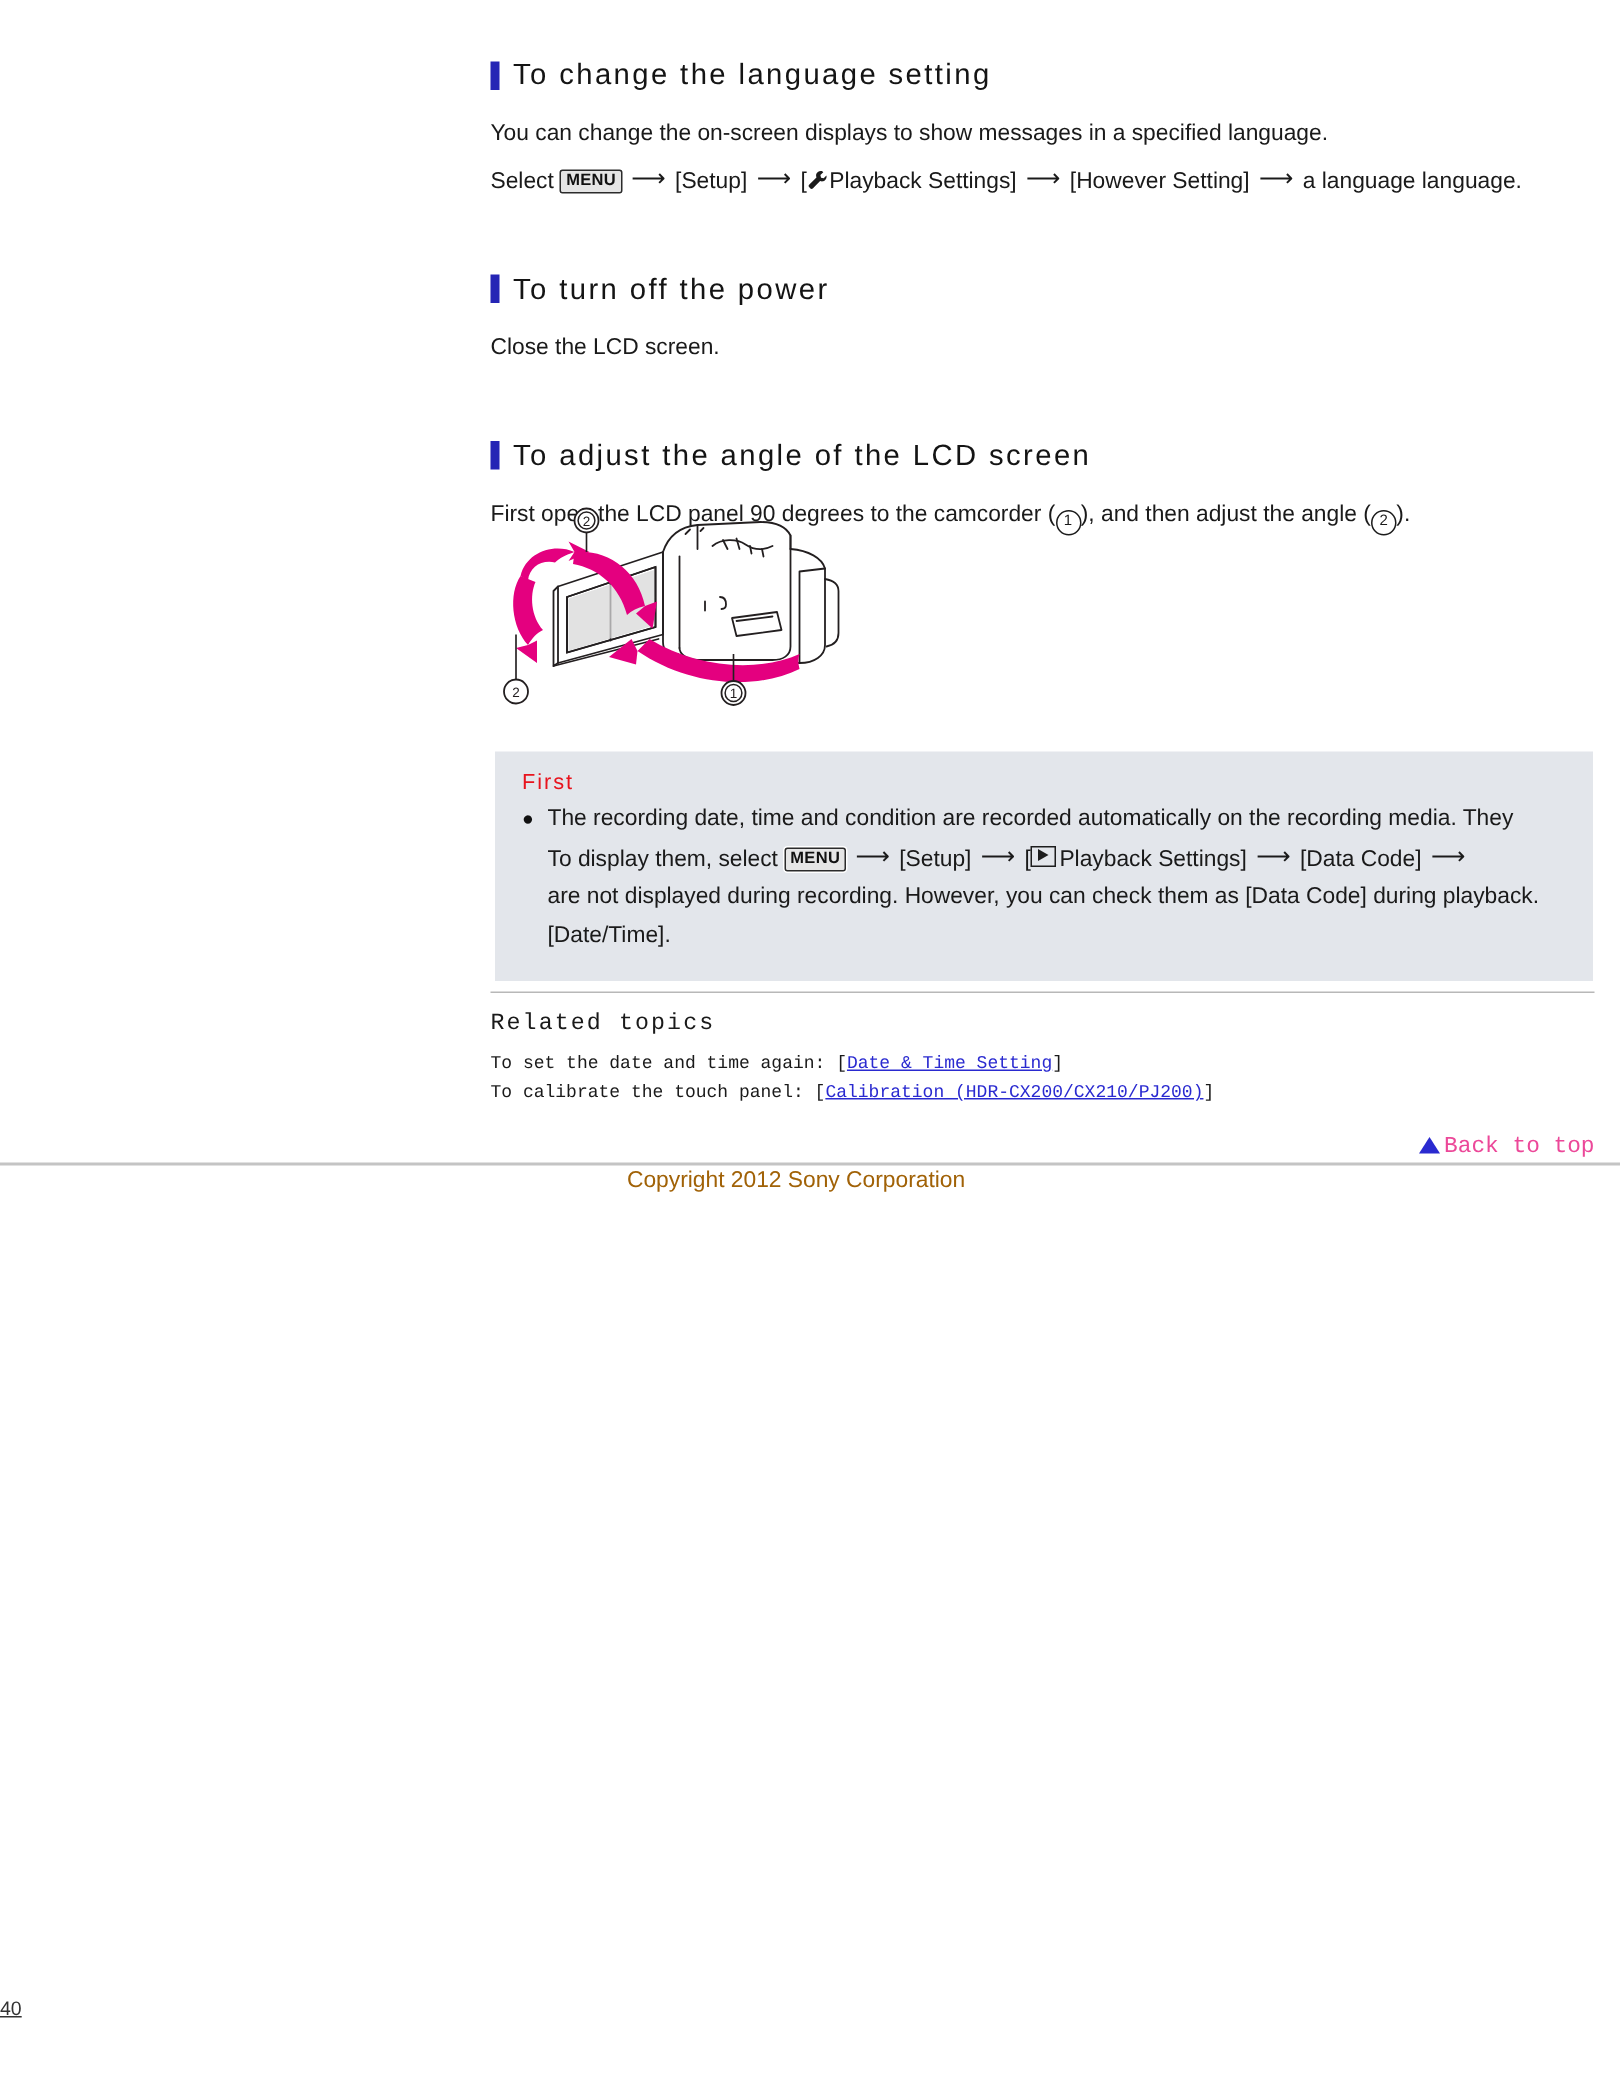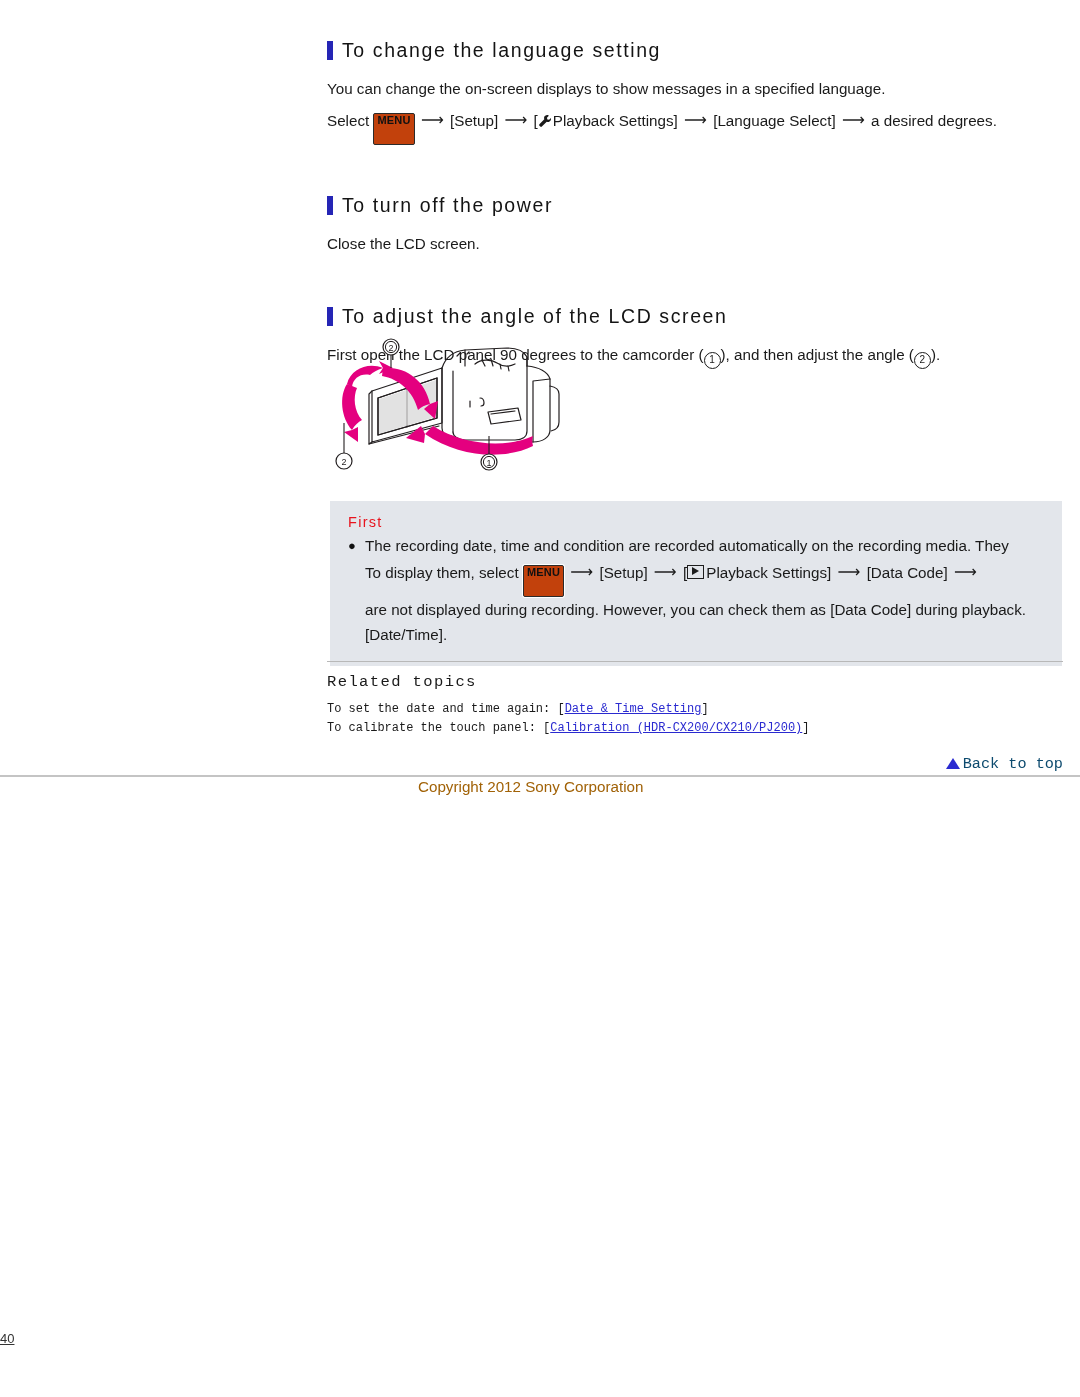--- a/index.html
+++ b/index.html
@@ -60,27 +60,27 @@
 
   .gap-lg { height: 24px; }
   .gap-md { height: 15px; }
   .gap-sm { height: 7px; }
 
   
   .menu-chip {
     display: inline-block;
     border: 1.4px solid #2b2b2b;
     border-radius: 2px;
-    padding: 0px 3px 17px 3px;
+    padding: 0px 3px 1px 3px;
     font-size: 11px;
     font-weight: bold;
     letter-spacing: 0.2px;
     line-height: 13px;
     vertical-align: 2px;
-    background: #c2410c;
+    background: #e5e5e5;
     color: #111;
     box-shadow: 0 0 0 1px #fff;
   }
   .arrow-r {
     display: inline-block;
     vertical-align: 1px;
     font-size: 16px;
     padding: 0 2px;
     color: #1a1a1a;
   }
@@ -188,21 +188,21 @@
     color: #1a1a1a;
     white-space: nowrap;
   }
   .lnk { color: #2a2ad0; }
 
   .backtop {
     position: absolute;
     right: 0;
     top: 94px;
     font-size: 15.2px;
-    color: #0c4a6e;
+    color: #ec4899;
     white-space: nowrap;
   }
   .tri-up {
     display: inline-block;
     width: 0; height: 0;
     border-left: 7px solid transparent;
     border-right: 7px solid transparent;
     border-bottom: 11px solid #2a2ad0;
     vertical-align: -1px;
     margin-right: 3px;
@@ -253,23 +253,23 @@
     <p class="para">
       <span>Select</span>
       <span class="menu-chip">MENU</span>
       <span class="arrow-r">⟶</span>
       <span>[Setup]</span>
       <span class="arrow-r">⟶</span>
       <span>[</span><span class="wrench-icon"><svg viewBox="0 0 16 16" width="14" height="14">
             <path d="M11.4 1.2c-1.9-.5-3.9.6-4.4 2.5-.2.8-.1 1.6.2 2.3L1.6 11.6c-.5.5-.5 1.3 0 1.8l1 1c.5.5 1.3.5 1.8 0l5.6-5.6c.7.3 1.5.4 2.3.2 1.9-.5 3-2.5 2.5-4.4l-2.1 2.1-2-.5-.5-2 2.2-2.1z" fill="#1b1b1b"></path>
           </svg></span><span>Playback Settings]</span>
       <span class="arrow-r">⟶</span>
-      <span>[Language Select]</span>
+      <span>[However Setting]</span>
       <span class="arrow-r">⟶</span>
-      <span>a desired degrees.</span>
+      <span>a language language.</span>
     </p>
 
     <div class="gap-lg"></div>
     <div class="gap-lg"></div>
 
     <h2 class="sec-head">
       <span class="bar"></span>
       <span>To turn off the power</span>
     </h2>
     <div class="gap-md"></div>

